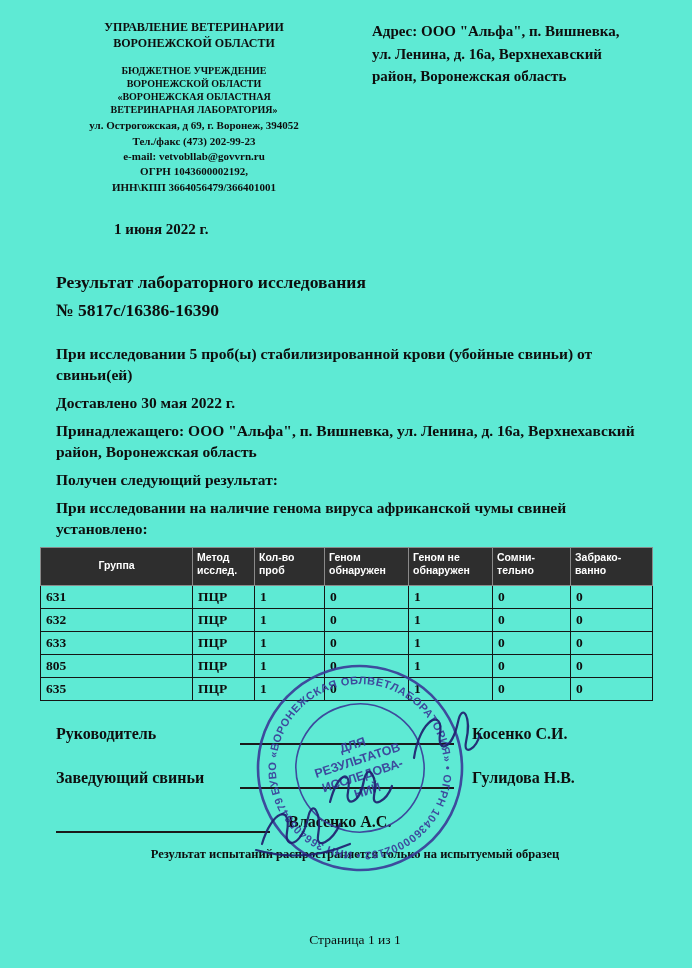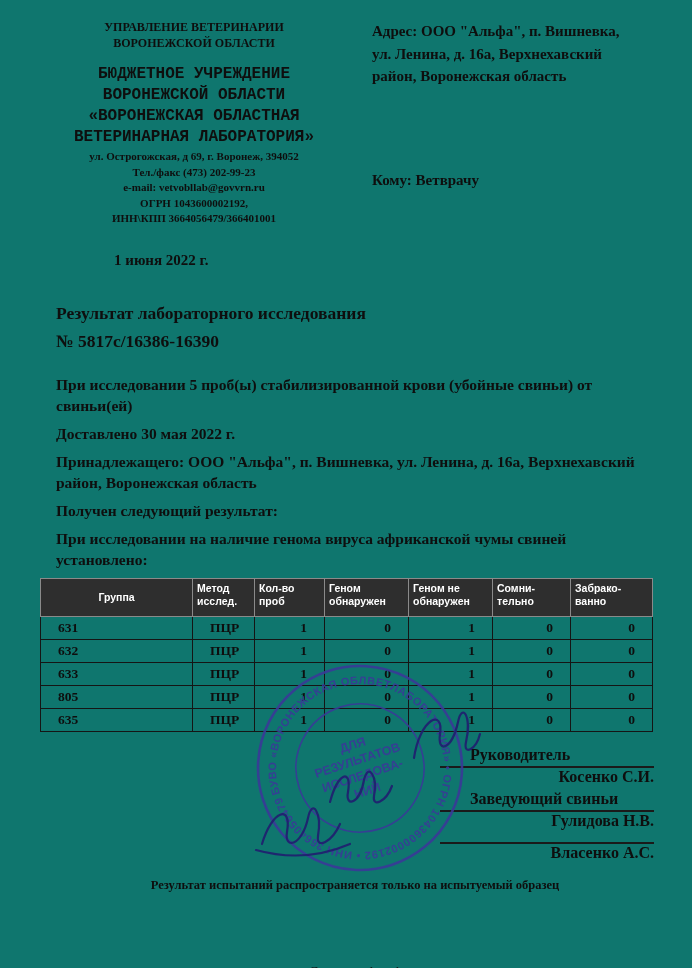--- a/index.html
+++ b/index.html
@@ -2,27 +2,27 @@
 <html><head>
 <meta charset="utf-8">
 <style>
   * { margin:0; padding:0; box-sizing:border-box; }
   html, body { background:#ffffff; }
   body {
     width:692px; height:968px;
     font-family:"Liberation Serif","DejaVu Serif",serif;
     color:#0e0e0e;
   }
-  .page { position:relative; width:692px; height:968px; padding:20px 38px 0 56px; overflow:hidden; background:#0f766e; }
+  .page { position:relative; width:692px; height:968px; padding:20px 38px 0 56px; overflow:hidden; background:#5eead4; }
 
   
   .doc-header { display:flex; }
   .org-block { width:276px; text-align:center; font-weight:bold; }
   .org-dept { font-size:12px; line-height:1.3; white-space:pre-line; }
-  .org-inst { font-size:16px; line-height:1.3; white-space:pre-line; margin-top:13px;font-family:Liberation Mono, monospace; }
+  .org-inst { font-size:10px; line-height:1.3; white-space:pre-line; margin-top:13px; }
   .org-contact { font-size:11px; line-height:1.4; }
   .org-contact.first { margin-top:2px; }
   .doc-date { margin-top:26px; font-size:15px; font-weight:bold; text-align:left; padding-left:58px; }
   .addr-block { flex:1; padding-left:40px; font-weight:bold; }
   .addr { font-size:15px; line-height:1.5; white-space:pre-line; }
   .to { margin-top:84px; font-size:15px; }
 
   
   .title { margin-top:30px; text-align:left; font-weight:bold; font-size:17.5px; line-height:1.6; }
 
@@ -37,28 +37,28 @@
     font-family:"Liberation Sans","DejaVu Sans",sans-serif;
     font-size:10.5px; font-weight:bold;
     border:1px solid #8a8a8a;
     padding:3px 4px; vertical-align:top; text-align:left;
     white-space:pre-line; line-height:1.25; height:38px;
   }
   .results thead th:first-child { text-align:center; vertical-align:middle; }
   .results tbody td {
     border:1.5px solid #151515;
     font-size:13.5px; font-weight:bold;
-    height:23px; padding:1px 17px;
+    height:23px; padding:1px 5px;
   }
   td.cell-group { text-align:left; }
-  td.cell-num { text-align:right; }
+  td.cell-num { text-align:left; }
 
   
   .signatures { margin-top:14px; }
-  .sig-row { display:flex; align-items:flex-end; height:30px; margin-bottom:14px;flex-direction:column; }
+  .sig-row { display:flex; align-items:flex-end; height:30px; margin-bottom:14px; }
   .sig-role { width:184px; font-size:16px; font-weight:bold; padding-bottom:2px; }
   .sig-line { width:214px; border-bottom:2px solid #1a1a1a; height:100%; }
   .sig-name { padding-left:18px; font-size:16px; font-weight:bold; padding-bottom:2px; }
 
   
   .footer-note { margin-top:12px; text-align:center; font-size:12.5px; font-weight:bold; }
   .footer-page { margin-top:70px; text-align:center; font-size:13.5px; font-family:Liberation Serif, serif; }
 
   
   .stamp { position:absolute; left:252px; top:660px; opacity:0.9; pointer-events:none; }
@@ -87,21 +87,20 @@
       <div class="org-contact">Тел./факс  (473) 202-99-23</div>
       <div class="org-contact">e-mail: vetvobllab@govvrn.ru</div>
       <div class="org-contact">ОГРН 1043600002192,</div>
       <div class="org-contact">ИНН\КПП 3664056479/366401001</div>
       <div class="doc-date">1 июня 2022 г.</div>
     </div>
     <div class="addr-block">
       <div class="addr">Адрес: ООО "Альфа", п. Вишневка,
 ул. Ленина, д. 16а, Верхнехавский
 район, Воронежская область</div>
-      <div class="to">Кому: Ветврачу</div>
     </div>
   </header>
 
   <div class="title">
     <div>Результат лабораторного исследования</div>
     <div>№ 5817с/16386-16390</div>
   </div>
 
   <div class="body-text">
     <p>При исследовании 5 проб(ы) стабилизированной крови (убойные свиньи) от свиньи(ей)</p>

